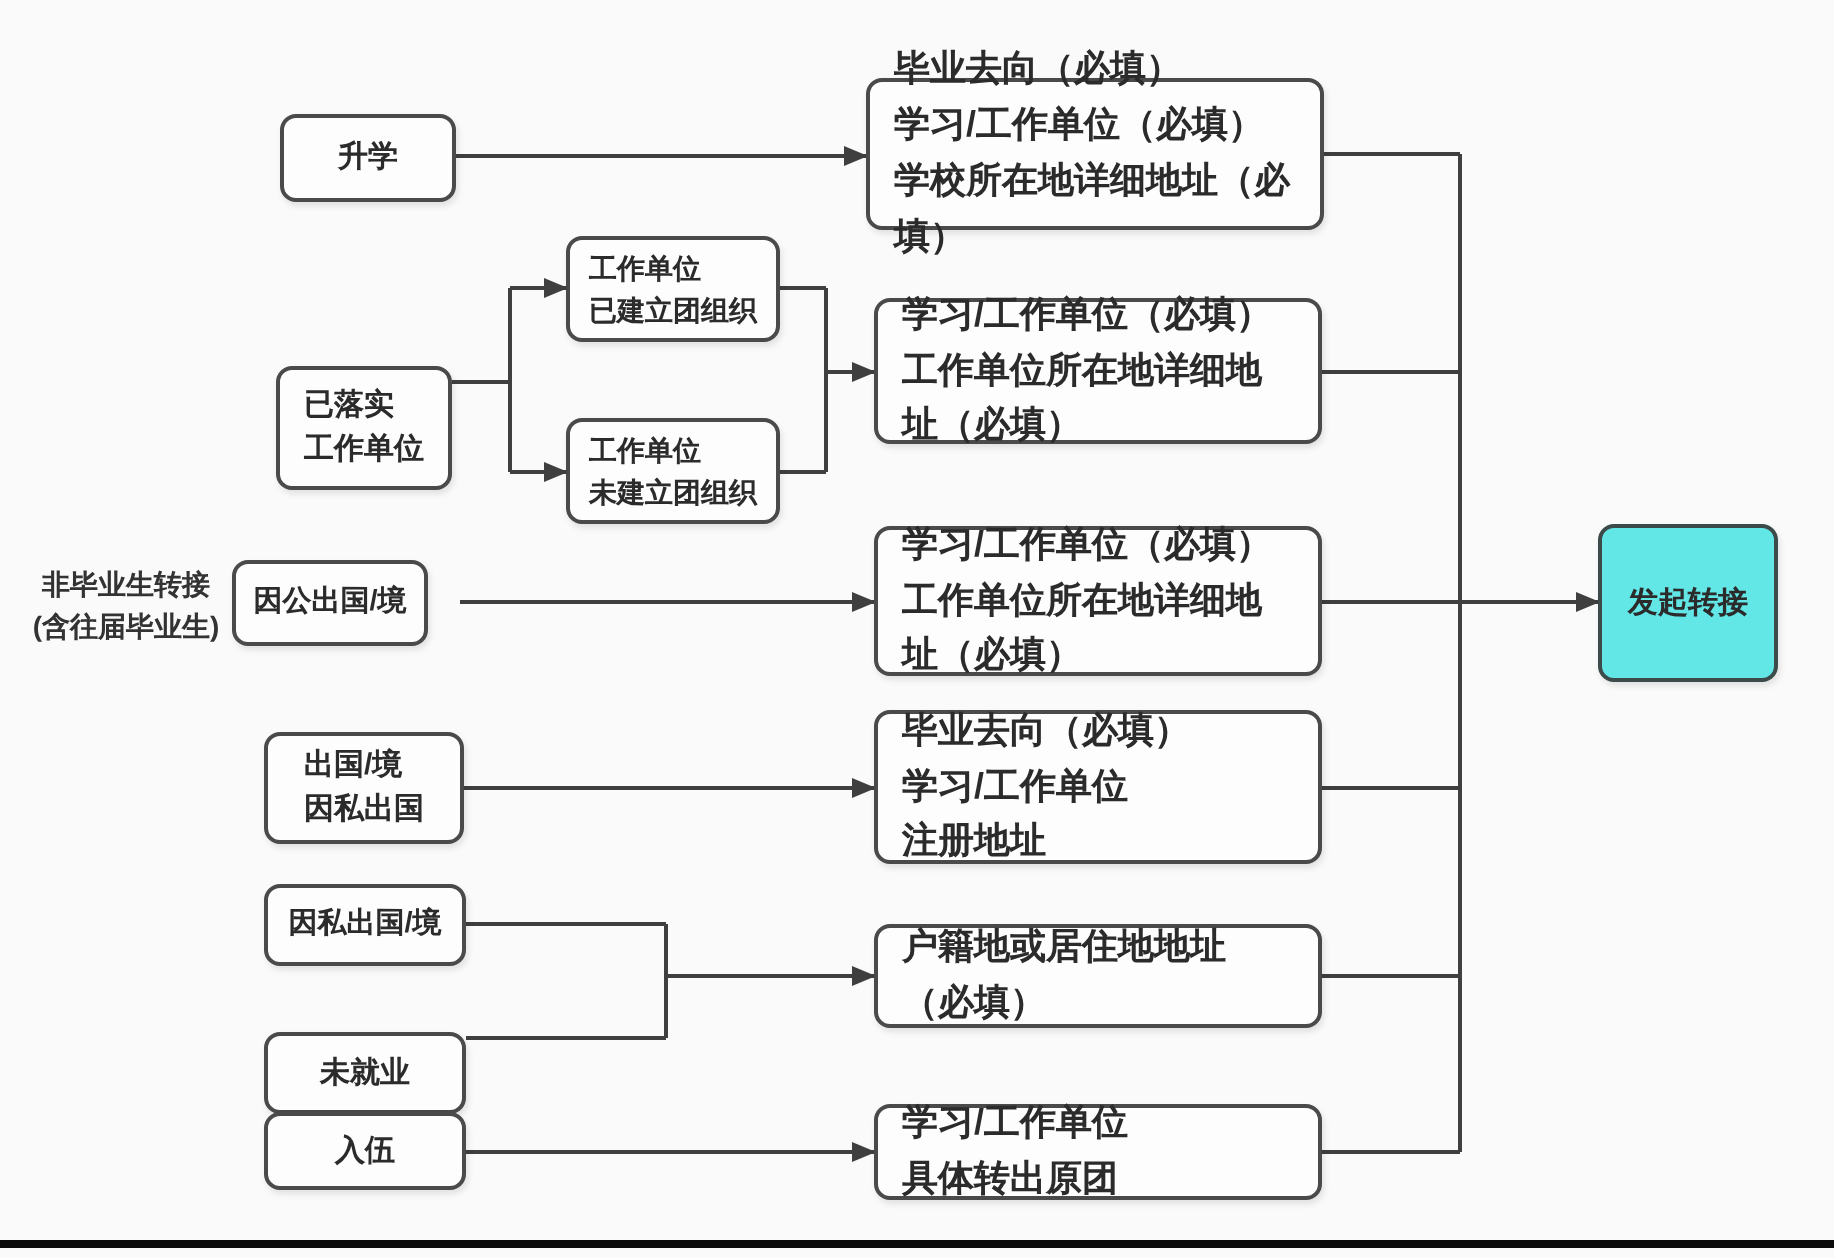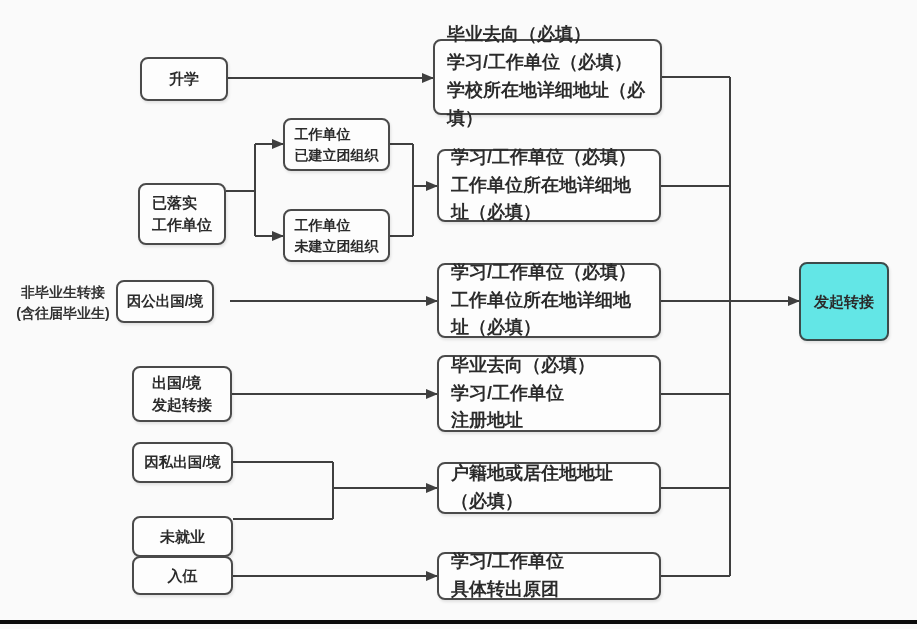--- a/index.html
+++ b/index.html
@@ -99,21 +99,21 @@
   </svg>
 
   <div class="side-label">非毕业生转接
 (含往届毕业生)</div>
 
   <div class="node n-l1">升学</div>
   <div class="node n-l2">已落实
 工作单位</div>
   <div class="node n-l3">因公出国/境</div>
   <div class="node n-l4">出国/境
-发起转接</div>
+因私出国</div>
   <div class="node n-l5">因私出国/境</div>
   <div class="node n-l6">未就业</div>
   <div class="node n-l7">入伍</div>
 
   <div class="node n-m1">工作单位
 已建立团组织</div>
   <div class="node n-m2">工作单位
 未建立团组织</div>
 
   <div class="node req n-r1">毕业去向（必填）

